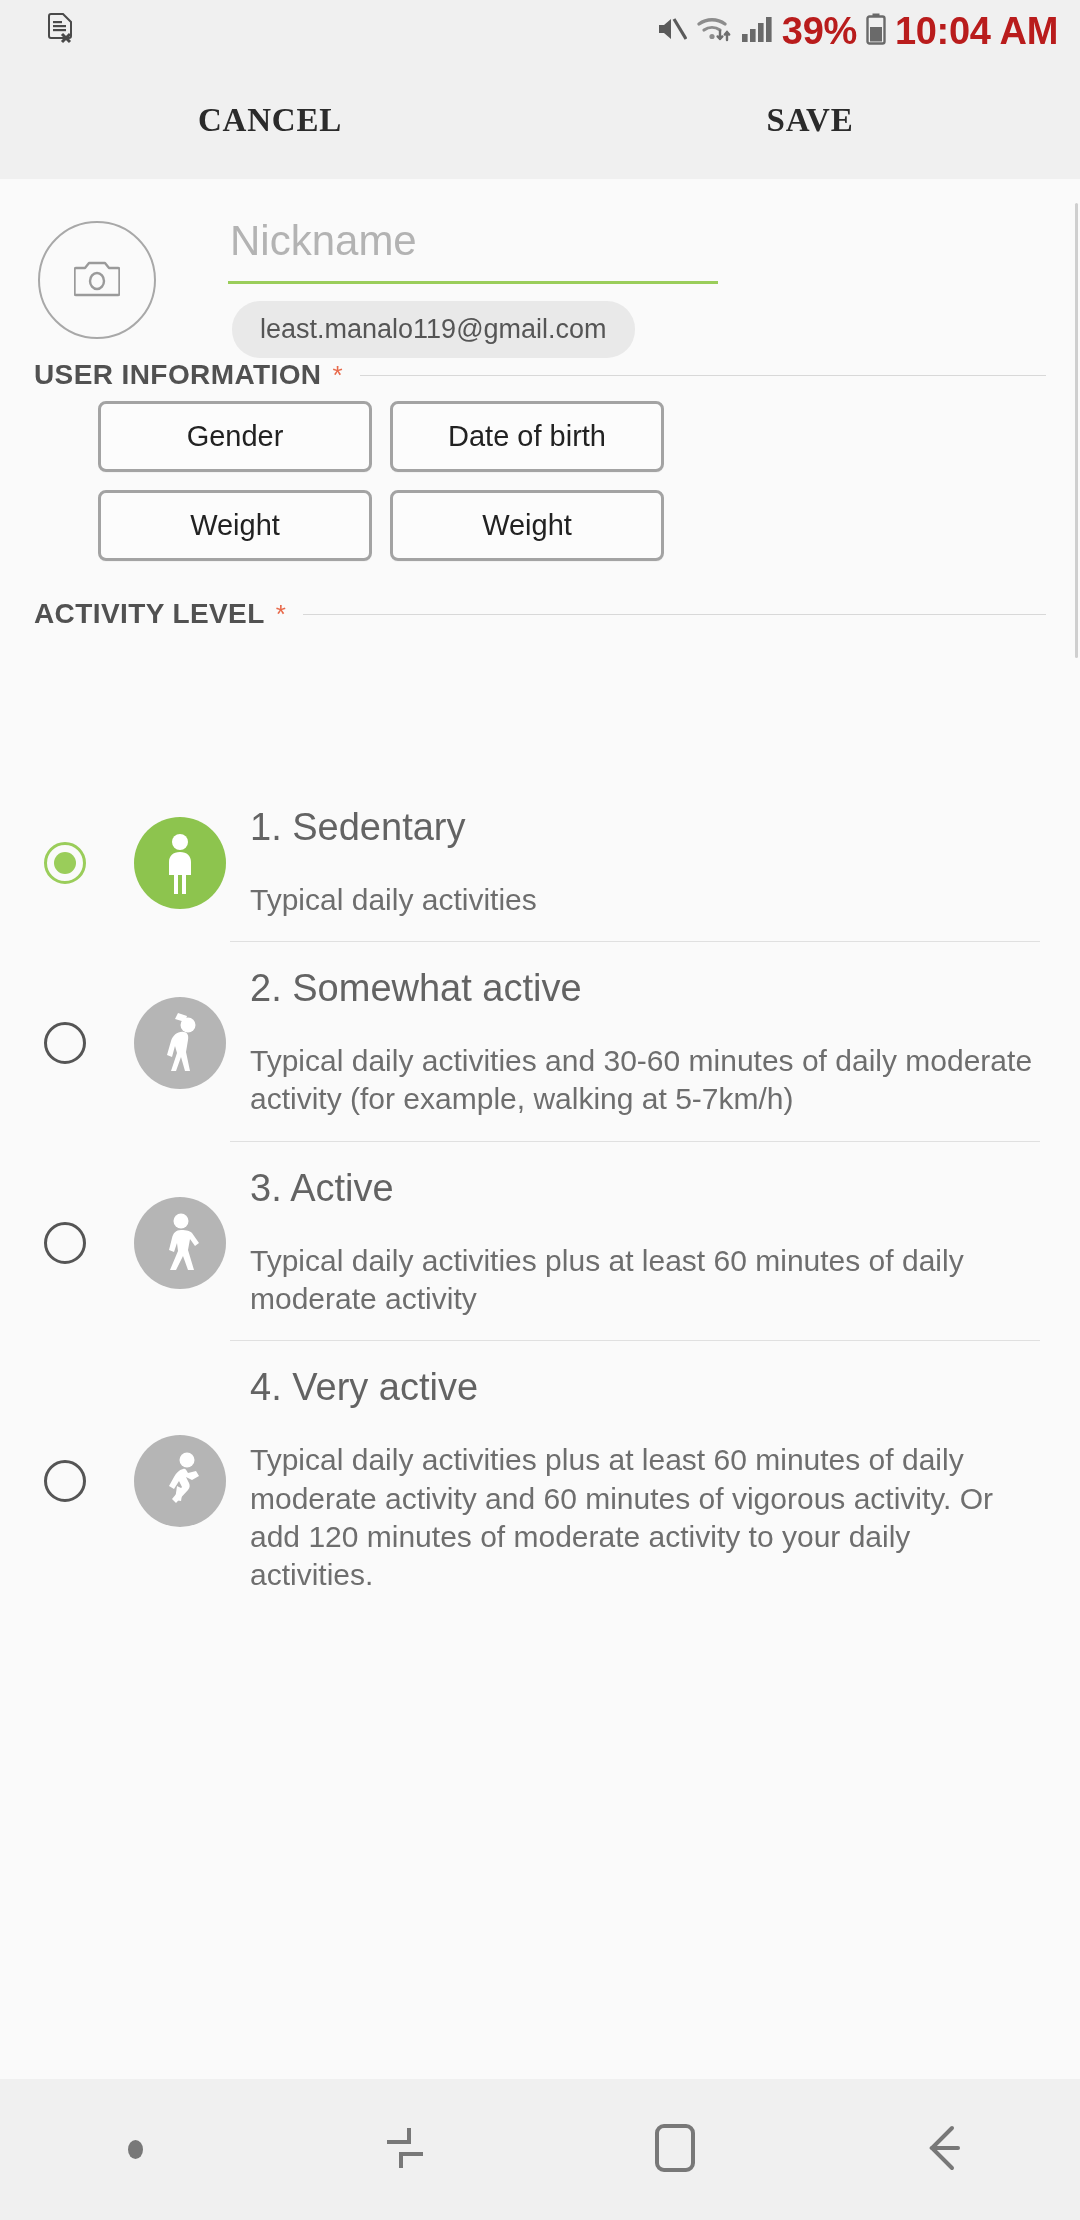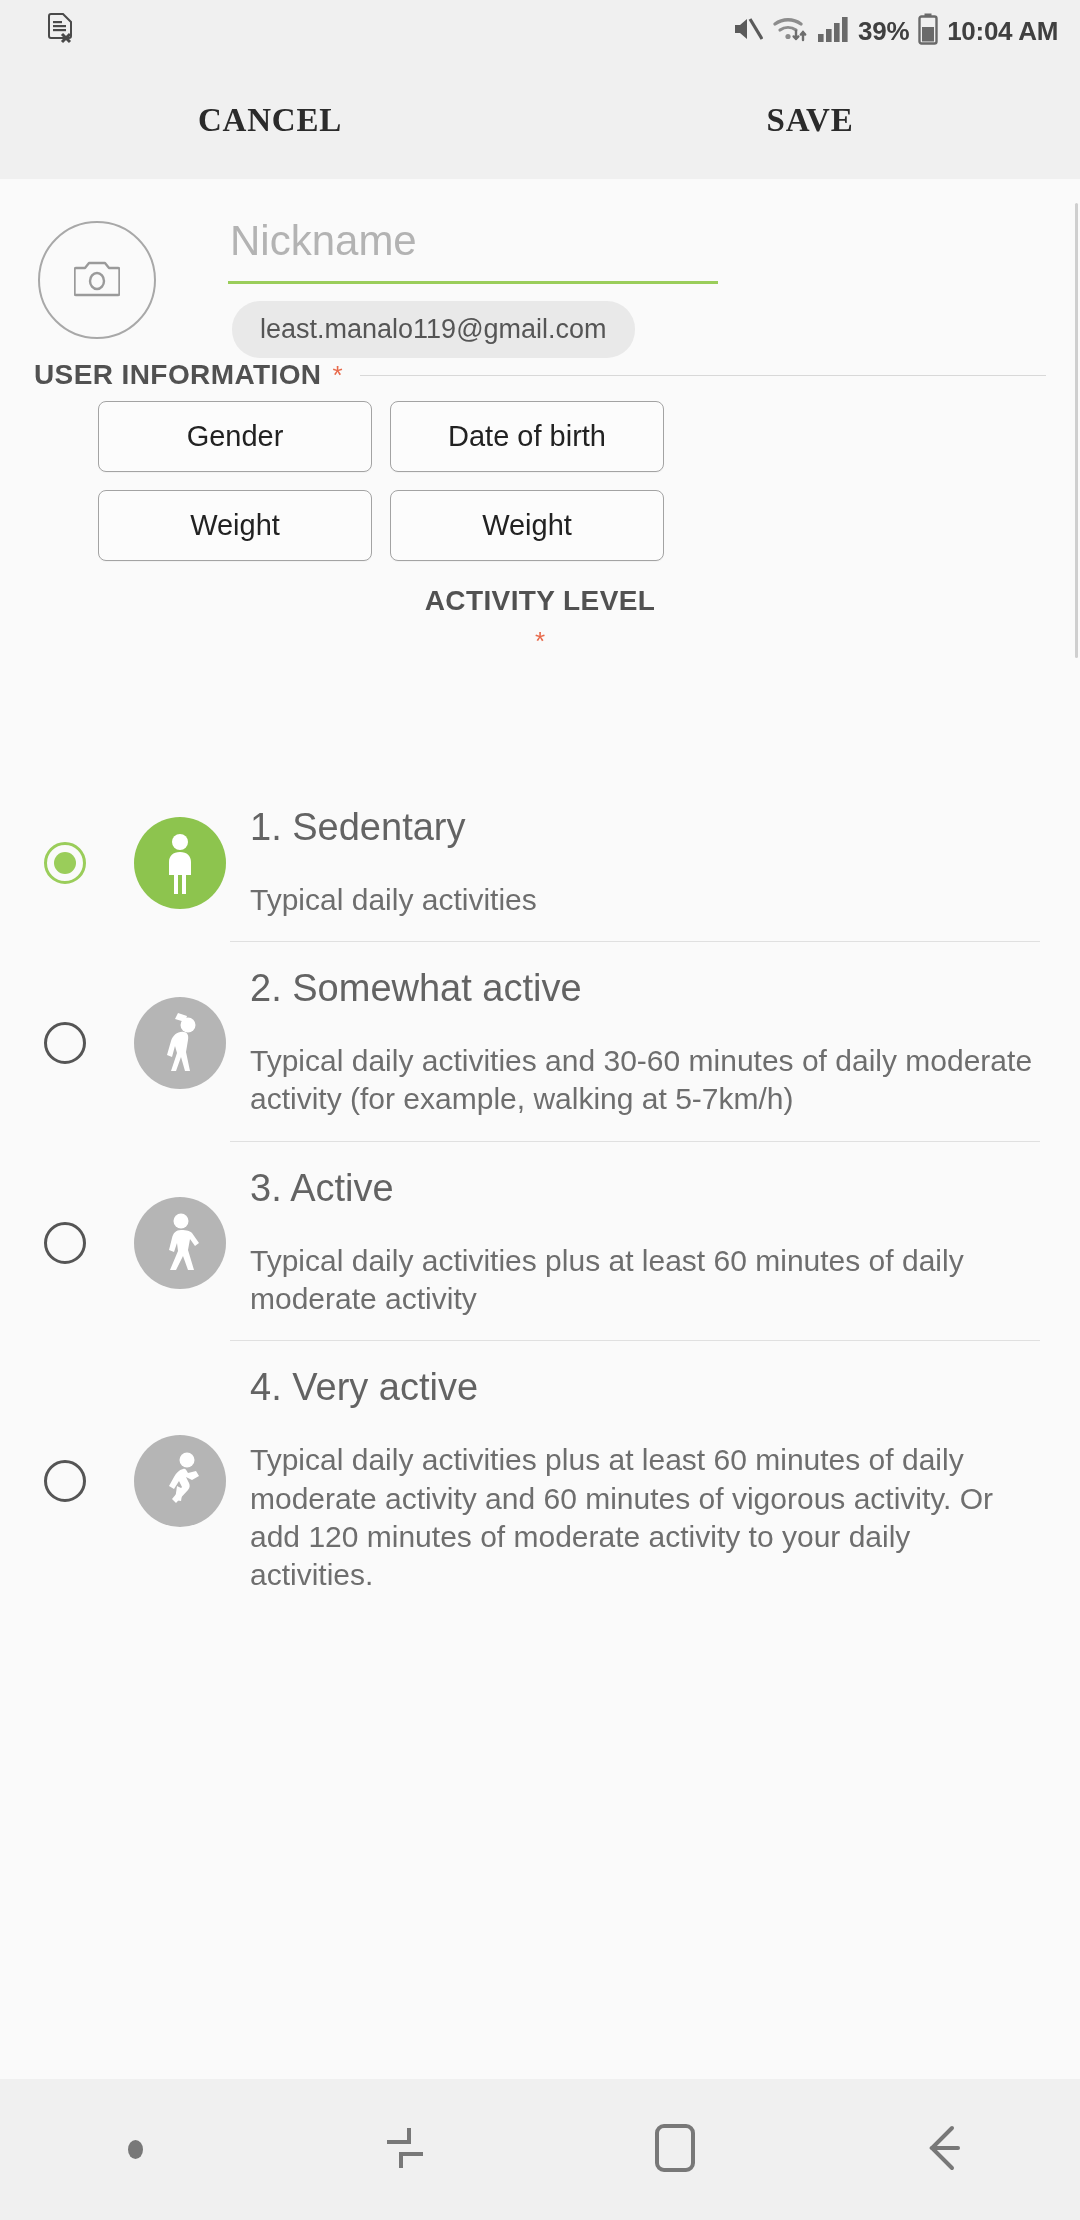--- a/index.html
+++ b/index.html
@@ -14,21 +14,21 @@
   
   .statusbar {
     position: absolute; top: 0; left: 0; width: 1080px; height: 62px;
     background: #f0f0f0;
     display: flex; align-items: center; justify-content: space-between;
     padding: 0 22px 0 48px;
   }
   .sb-left { display: flex; align-items: center; gap: 10px; }
   .sb-right { display: flex; align-items: center; gap: 9px; }
   .sb-text {
-    font-size: 26px; color: #404040; font-weight: 600;
+    font-size: 38px; color: #b91c1c; font-weight: 600;
     letter-spacing: -0.3px; white-space: nowrap;
   }
   .sb-icon { display: block; }
 
   
   .actionbar {
     position: absolute; top: 62px; left: 0; width: 1080px; height: 117px;
     background: #f0f0f0;
     display: flex; align-items: center;
   }
@@ -91,21 +91,21 @@
   .section-rule { flex: 1; height: 1px; background: #d8d8d8; margin-left: 6px; }
 
   
   .info-grid {
     position: absolute; left: 98px; top: 400px;
     width: 566px;
     display: grid; grid-template-columns: 274px 274px;
     gap: 18px 18px;
   }
   .info-btn {
-    height: 71px; border: 1px solid #a3a3a3; border-radius: 8px;
+    height: 71px; border: 3px solid #a3a3a3; border-radius: 8px;
     background: #fcfcfc; color: #222; font-size: 29px;
     display: flex; align-items: center; justify-content: center;
     cursor: pointer; font-family: "Liberation Sans", sans-serif;
     box-shadow: 0 1px 1px rgba(0,0,0,0.035);
   }
 
   
   .activity-list { position: absolute; left: 0; top: 628px; width: 1080px; }
   .activity-row { position: relative; display: flex; align-items: flex-start; }
   .radio-col {
@@ -246,21 +246,21 @@
       <span class="section-rule"></span>
     </div>
 
     <div class="info-grid" style="top:222px;">
       <button class="info-btn">Gender</button>
       <button class="info-btn">Date of birth</button>
       <button class="info-btn">Weight</button>
       <button class="info-btn">Weight</button>
     </div>
 
-    <div class="section-header" style="top:406px;flex-direction:column;">
+    <div class="section-header" style="top:419px;">
       <span class="section-title">ACTIVITY LEVEL</span>
       <span class="section-star">*</span>
       <span class="section-rule"></span>
     </div>
 
     <div class="activity-list">
 
       <div>
         <div class="activity-row">
           <div class="radio-col">

